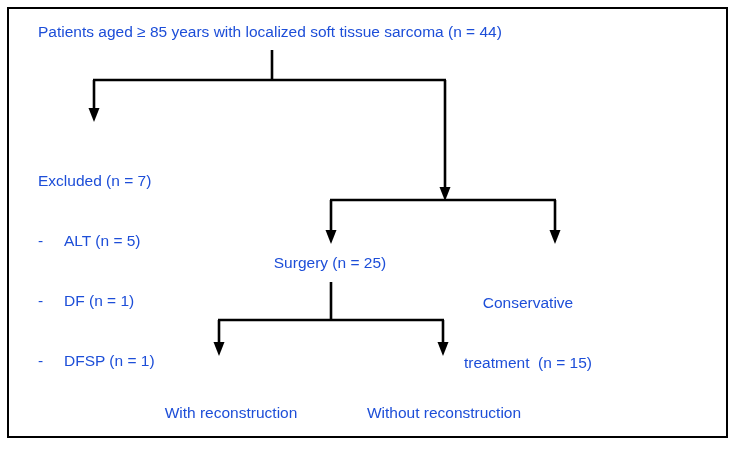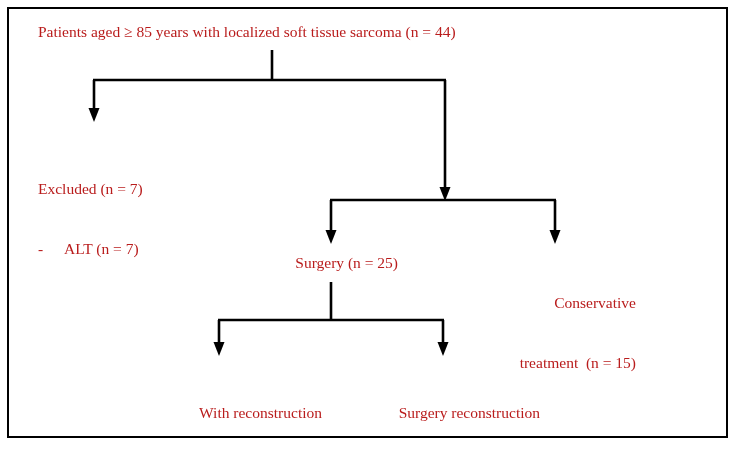--- a/index.html
+++ b/index.html
@@ -21,57 +21,57 @@
     left: 7px;
     top: 7px;
     width: 721px;
     height: 431px;
     border: 2px solid #000000;
     box-sizing: border-box;
     background: #ffffff;
   }
   .node {
     position: absolute;
-    font-family: Liberation Serif, serif;
+    font-family: Liberation Sans, sans-serif;
     font-size: 15.5px;
     line-height: 20px;
-    color: #b91c1c;
+    color: #1d4ed8;
     white-space: pre;
   }
-  .node.center { text-align: right; }
+  .node.center { text-align: center; }
   .node.left { text-align: left; }
 
   #title-node {
     left: 38px;
     top: 22px;
   }
   #excluded-node {
     left: 38px;
-    top: 139px;
+    top: 131px;
   }
   .excl-head { display: block; }
   .excl-item { display: block; }
   .excl-dash {
     display: inline-block;
     width: 26px;
   }
   #included-node {
     left: 468px;
     top: 131px;
   }
   #surgery-node {
     left: 262px;
     top: 253px;
     width: 136px;
   }
   #conservative-node {
-    left: 476px;
+    left: 448px;
     top: 253px;
     width: 160px;
-    text-align: right;
+    text-align: center;
   }
   #with-recon-node {
     left: 140px;
     top: 363px;
     width: 182px;
   }
   #without-recon-node {
     left: 348px;
     top: 363px;
     width: 192px;
@@ -145,35 +145,37 @@
     <g>
       <line x1="443" y1="320" x2="443" y2="346"></line>
       <polygon points="443,356 437.5,342 448.5,342"></polygon>
     </g>
   </svg>
 
   <div class="node left" id="title-node">Patients aged ≥ 85 years with localized soft tissue sarcoma (n = 44)</div>
 
   <div class="node left" id="excluded-node">
     <span class="excl-head">Excluded (n = 7)</span>
-    <span class="excl-item"><span class="excl-dash">-</span><span>ALT (n = 7)</span></span>
+    <span class="excl-item"><span class="excl-dash">-</span><span>ALT (n = 5)</span></span>
+    <span class="excl-item"><span class="excl-dash">-</span><span>DF (n = 1)</span></span>
+    <span class="excl-item"><span class="excl-dash">-</span><span>DFSP (n = 1)</span></span>
   </div>
 
 
   <div class="node center" id="surgery-node">Surgery (n = 25)</div>
 
   <div class="node" id="conservative-node">
     <span style="display:block">Conservative</span>
     <span style="display:block">treatment  (n = 15)</span>
   </div>
 
   <div class="node center" id="with-recon-node">
     <span style="display:block">With reconstruction</span>
     
     
   </div>
 
   <div class="node center" id="without-recon-node">
-    <span style="display:block">Surgery reconstruction</span>
+    <span style="display:block">Without reconstruction</span>
     
     
   </div>
 </div>
 
 </body></html>

